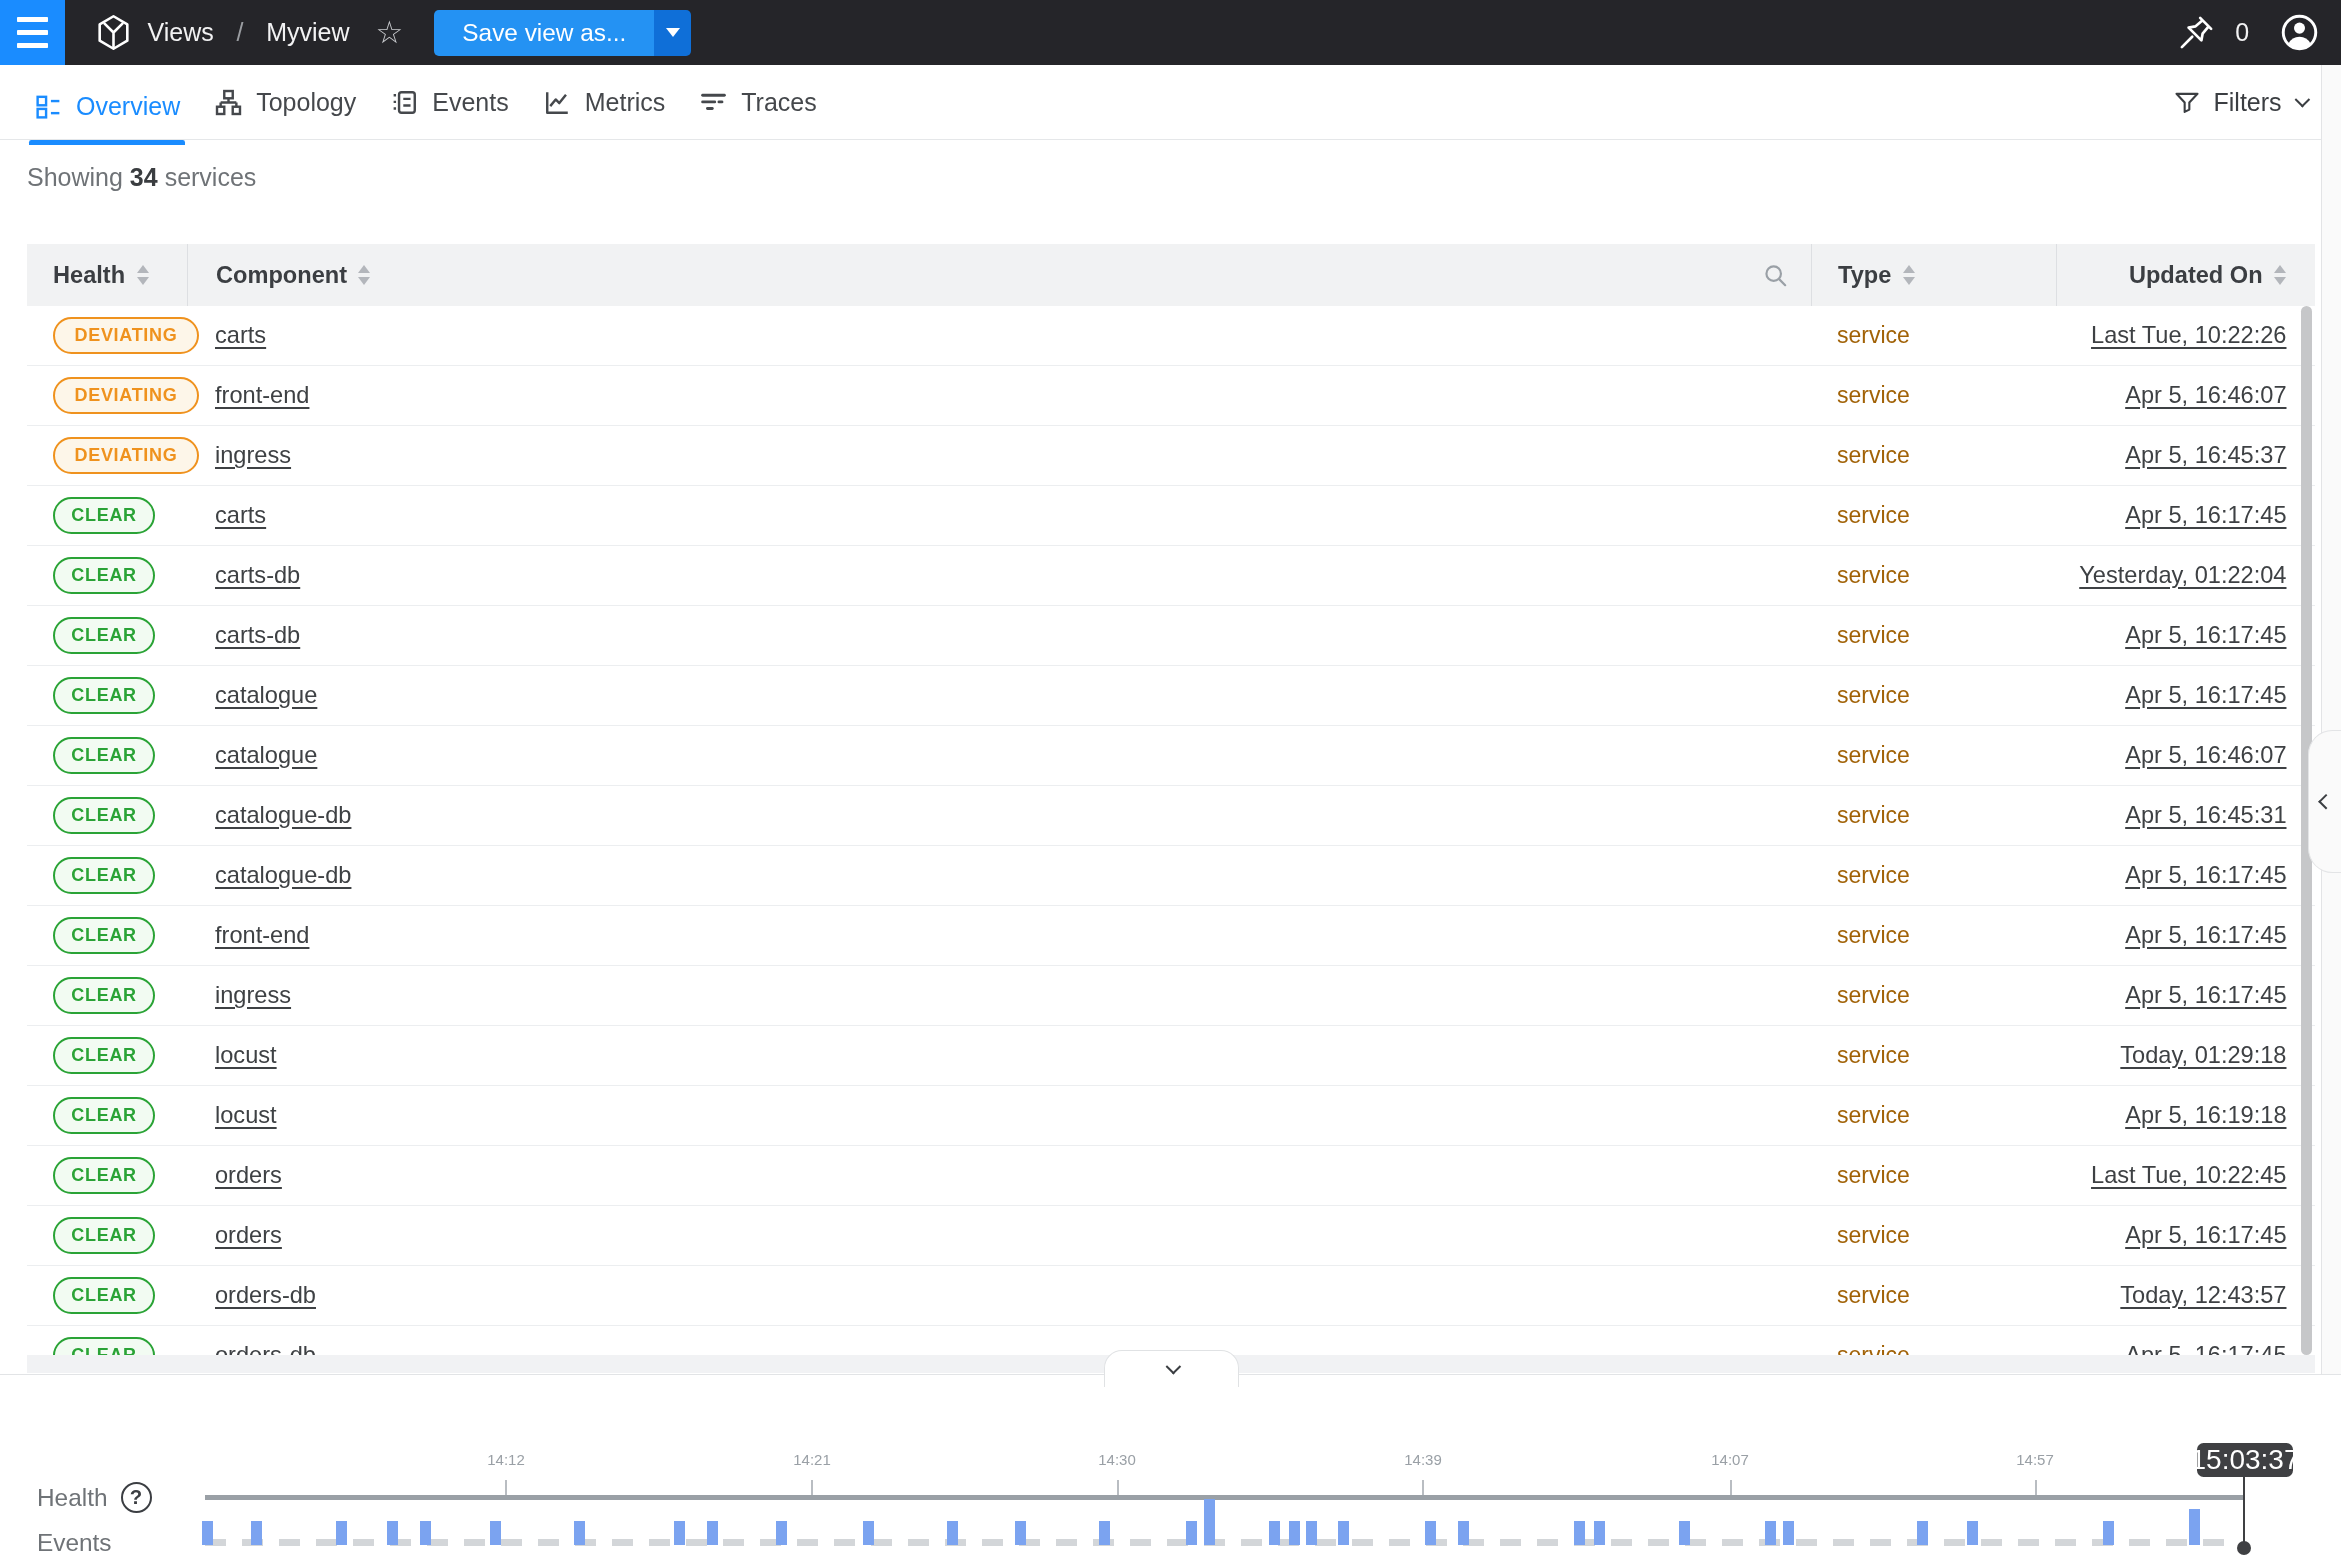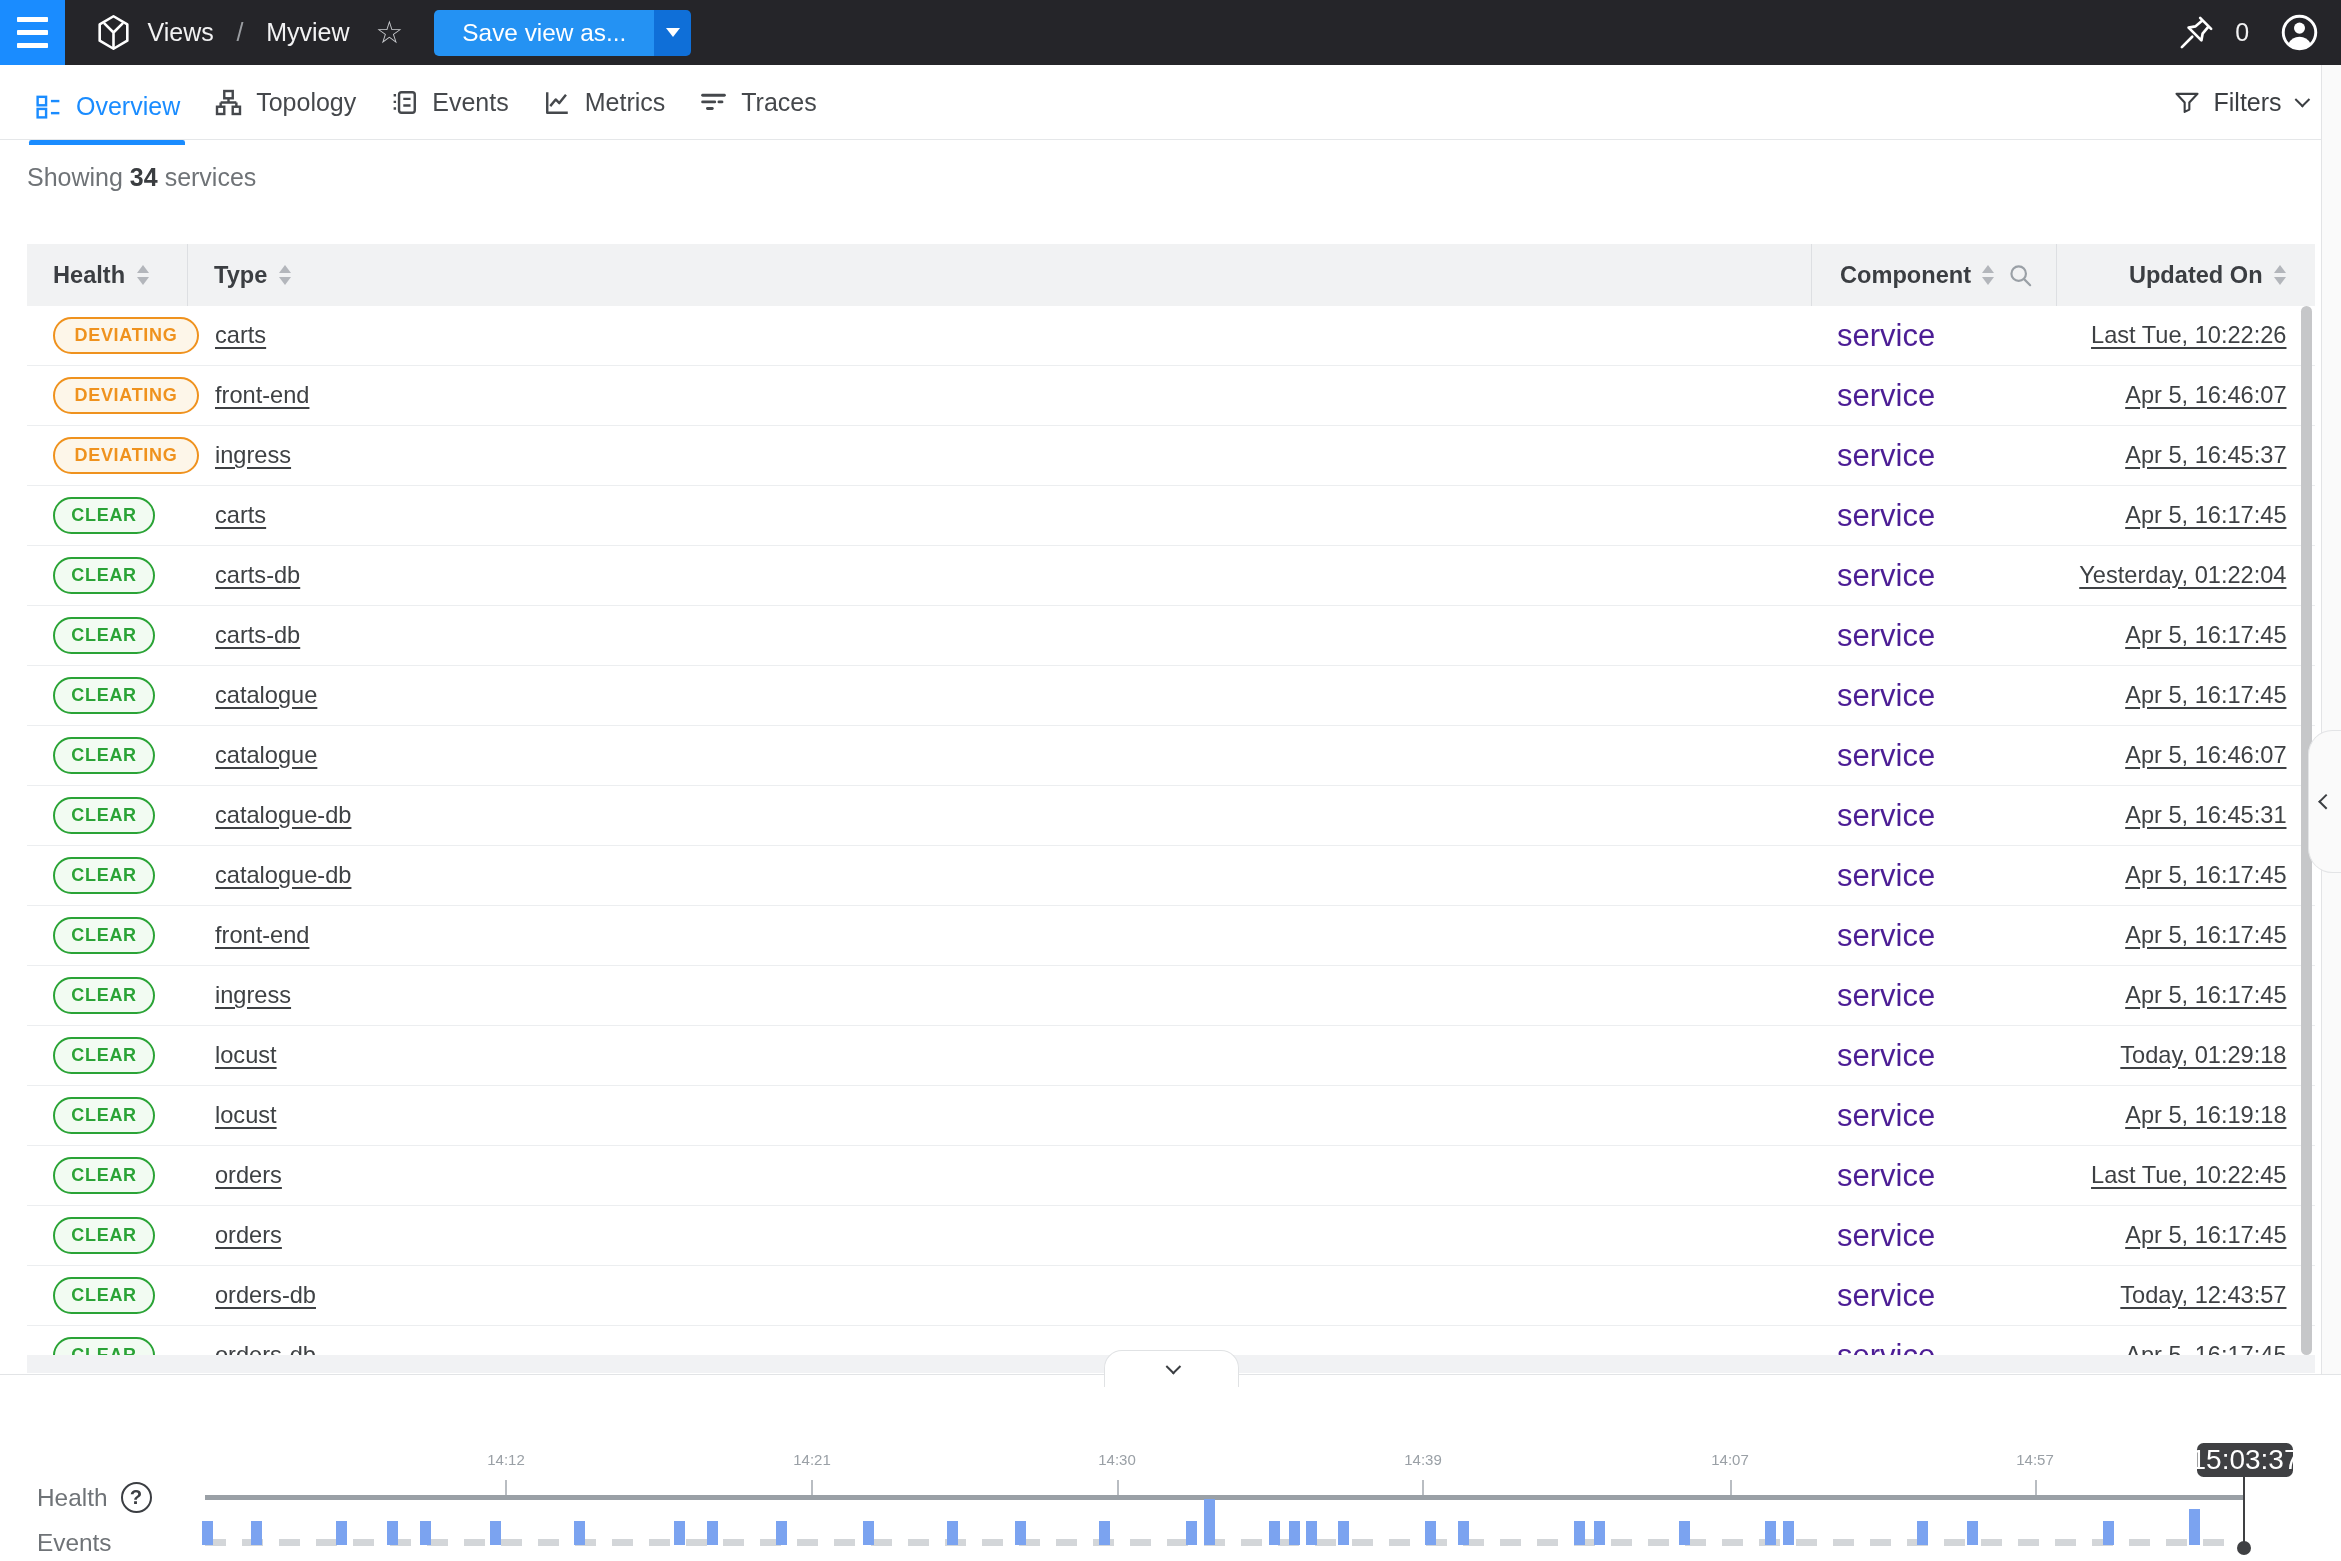--- a/index.html
+++ b/index.html
@@ -55,21 +55,21 @@
   .sort .s-dn { border-top:8.1px solid #b3b6bb; }
 
   #tbody { height:1049px; overflow:hidden; }
   .trow.data { height:60px; border-bottom:1.6px solid #eceef0; background:#fff; }
   .badge-cell { padding-left:26px; }
   .badge { display:inline-block; font-size:18px; font-weight:600; letter-spacing:0.7px; padding:5.7px 19.5px; border-radius:24.4px; }
   .badge.deviating { color:#ef921e; border:2.4px solid #ef921e; background:#fdf6e9; }
   .badge.clear { color:#2aa336; border:2.4px solid #2aa336; background:#f2fbf2; padding:5.7px 16.3px; }
   .comp-cell { padding-left:28px; }
   a.cell-link { color:#3e4144; font-size:23.6px; text-decoration:underline; text-underline-offset:4.1px; cursor:pointer; }
-  .type-cell { padding-left:26px; font-size:31px; color:#4c1d95; }
+  .type-cell { padding-left:26px; font-size:23px; color:#a16207; }
   .upd-cell { text-align:right; padding-right:28.5px; }
 
   #hscroll-band { position:absolute; left:27px; top:1355px; width:2288px; height:18px; background:#f1f2f4; }
   #vscroll-thumb { position:absolute; left:2301px; top:306px; width:11.4px; height:1049px; background:#c6c7c9; border-radius:5.7px; }
 
   
   #right-panel { position:absolute; left:2321px; top:65px; width:21px; height:1496px; background:#fafafa; border-left:1.6px solid #e3e4e6; }
   #expand-tab { position:absolute; left:2308px; top:730px; width:34px; height:143px; background:#fafafa; border:1.6px solid #e3e4e6; border-right:none; border-radius:24.4px 0 0 24.4px; display:flex; align-items:center; justify-content:center; cursor:pointer; }
   #expand-tab .chev { color:#3b3e42; }
 
@@ -203,39 +203,39 @@
 
 <div id="table-wrap">
   <div id="thead" class="trow">
     <div class="hcell h-health">
       <span>Health</span>
       <span class="sort">
           <i class="s-up"></i>
           <i class="s-dn"></i>
         </span>
     </div>
-    <div class="hcell h-type">
-      <span>Type</span>
-      <span class="sort">
-          <i class="s-up"></i>
-          <i class="s-dn"></i>
-        </span>
-    </div>
     <div class="hcell h-component">
       <div class="comp-head-inner">
         <span>Component</span>
         <span class="sort">
             <i class="s-up"></i>
             <i class="s-dn"></i>
           </span>
         <svg class="hsearch" width="29" height="29" viewBox="0 0 24 24" fill="none" stroke="#9aa0a6" stroke-width="1.8" stroke-linecap="round">
           <circle cx="10.5" cy="10.5" r="6"></circle>
             <path d="M15 15 L20 20"></path>
         </svg>
       </div>
+    </div>
+    <div class="hcell h-type">
+      <span>Type</span>
+      <span class="sort">
+          <i class="s-up"></i>
+          <i class="s-dn"></i>
+        </span>
     </div>
     <div class="hcell h-updated">
       <span>Updated On</span>
       <span class="sort">
           <i class="s-up"></i>
           <i class="s-dn"></i>
         </span>
     </div>
   </div>
   <div id="tbody">

